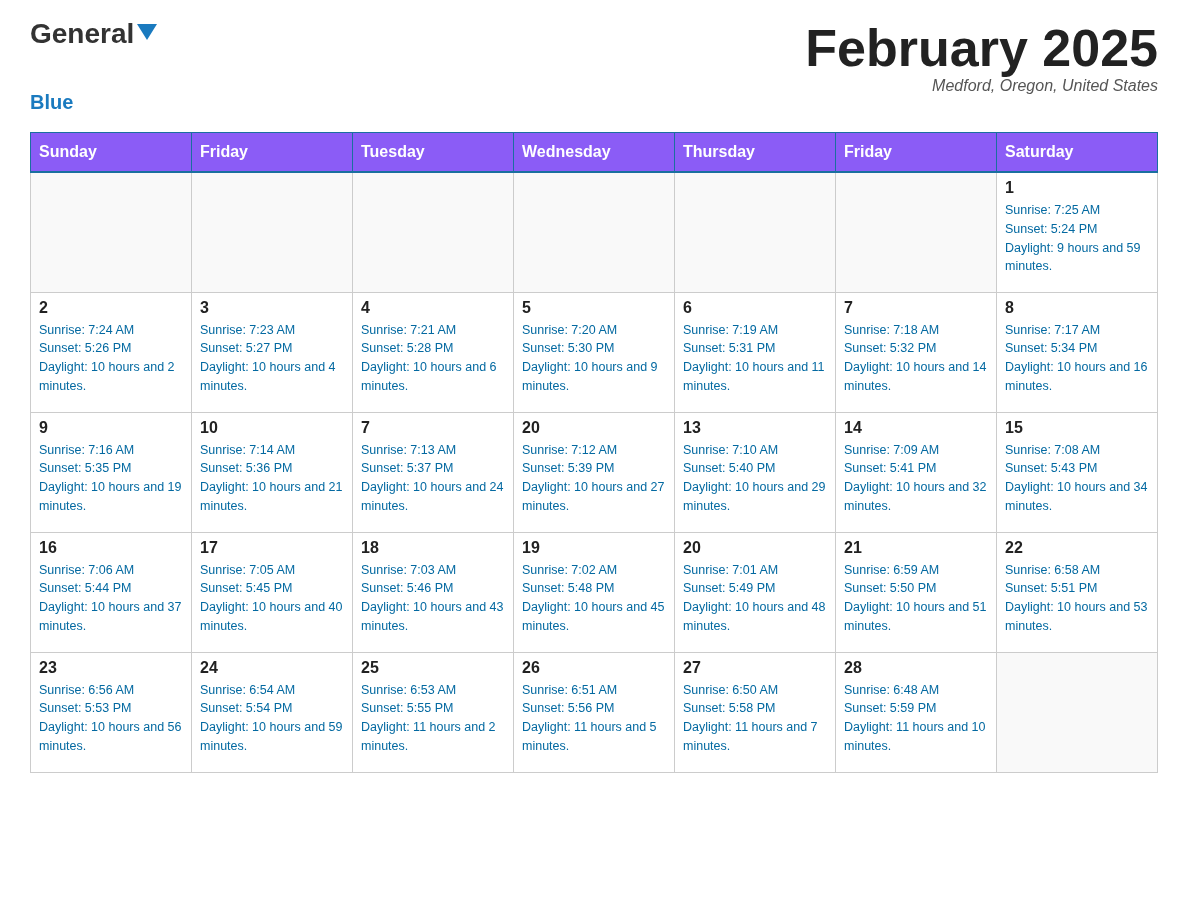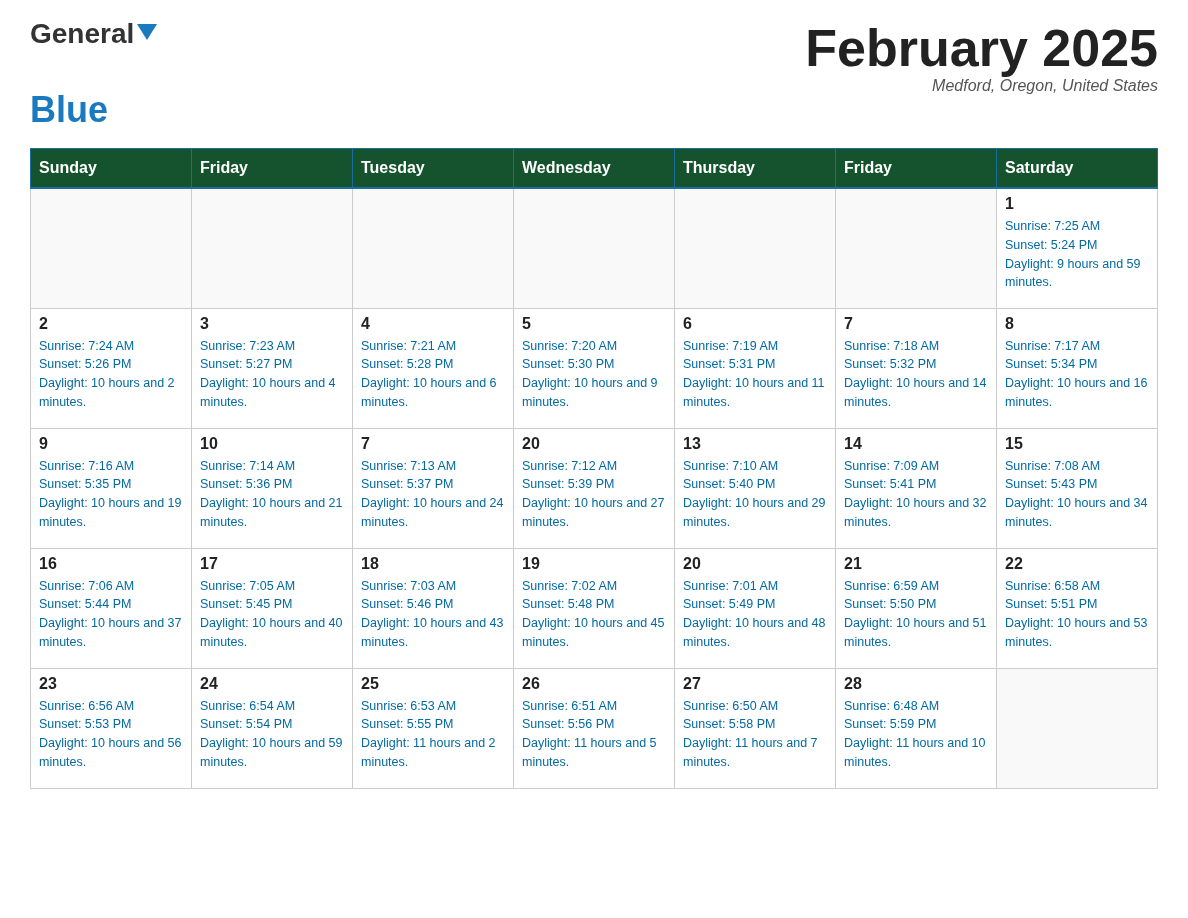--- a/index.html
+++ b/index.html
@@ -22,21 +22,21 @@
       align-items: flex-start;
       gap: 44px;
     }
     .logo-text-general {
       font-size: 28px;
       font-weight: bold;
       color: #333;
       line-height: 1;
     }
     .logo-text-blue {
-      font-size: 36px;
+      font-size: 20px;
       font-weight: bold;
       color: #1a7abf;
       line-height: 1;
     }
     .logo-row {
       display: flex;
       align-items: center;
     }
     .title-block {
       text-align: right;
@@ -51,21 +51,21 @@
       font-size: 16px;
       color: #555;
       font-style: italic;
     }
     table {
       width: 100%;
       border-collapse: collapse;
       table-layout: fixed;
     }
     thead tr th {
-      background-color: #14532d;
+      background-color: #8b5cf6;
       color: #fff;
       font-size: 16px;
       font-weight: bold;
       padding: 10px 8px;
       text-align: left;
       border: 1px solid #1a6fa0;
     }
     tbody tr td {
       border: 1px solid #ccc;
       vertical-align: top;

